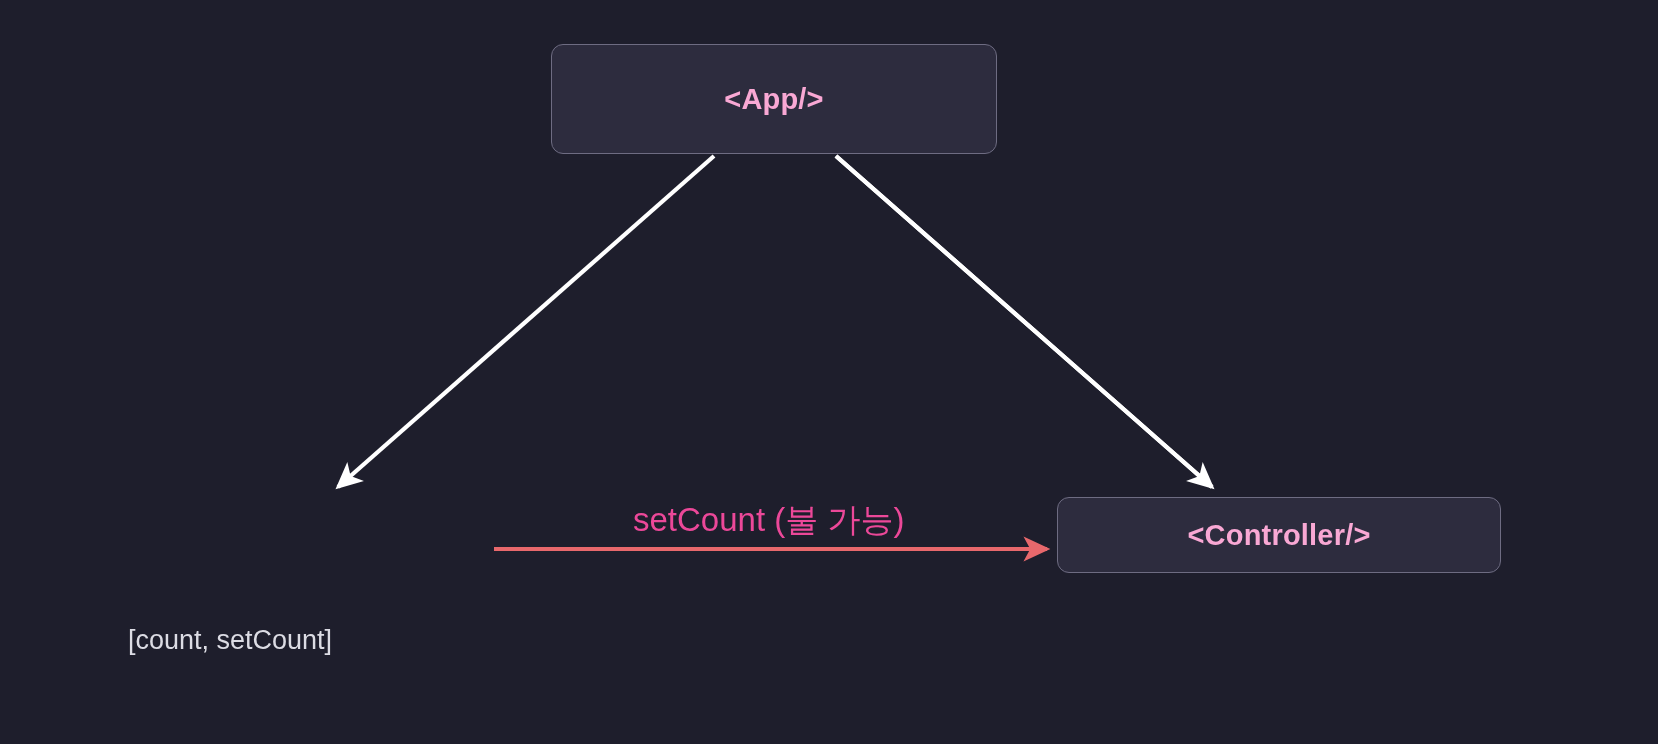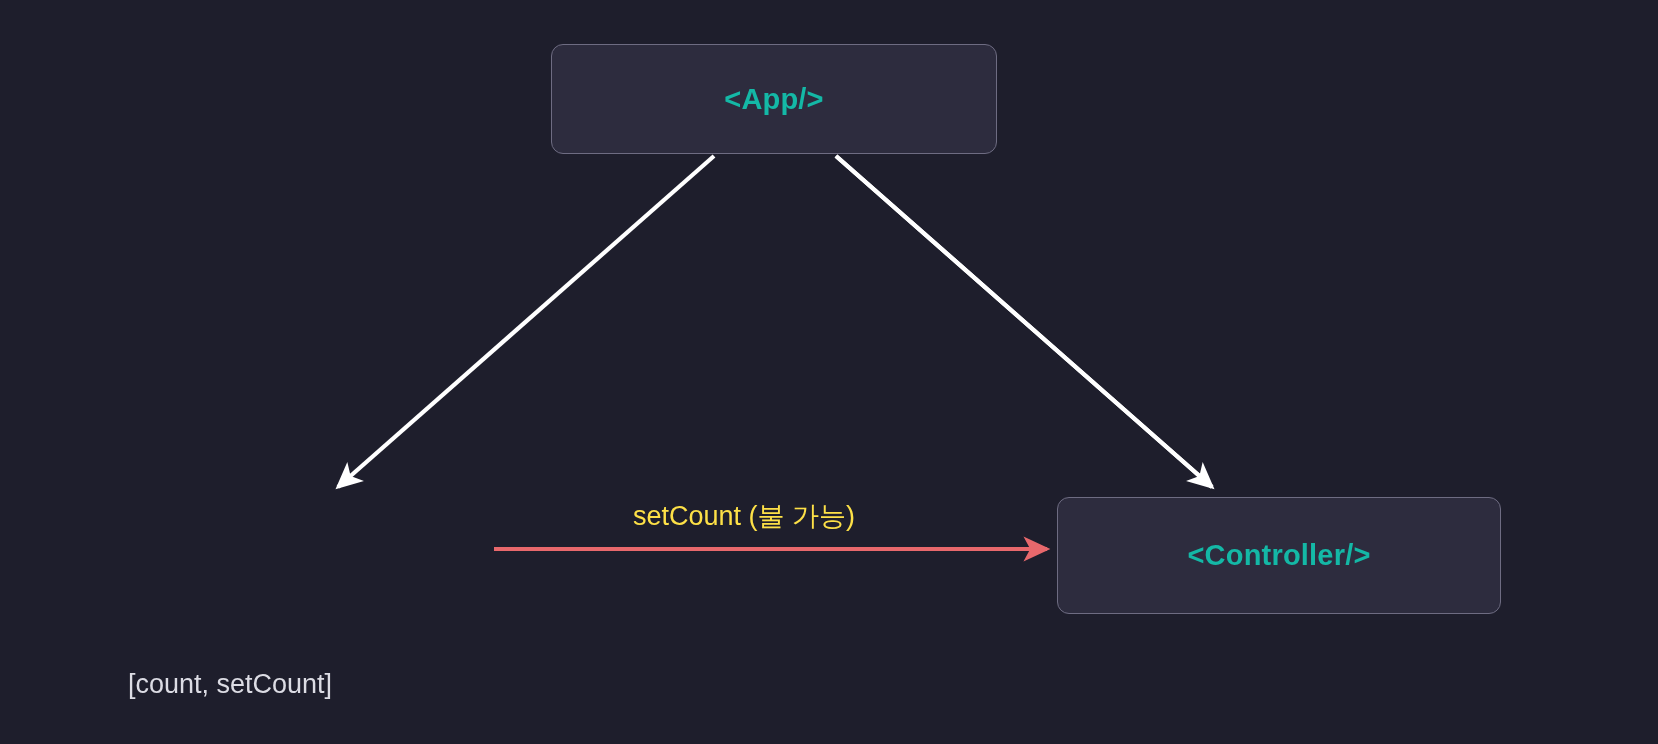--- a/index.html
+++ b/index.html
@@ -33,21 +33,21 @@
     box-sizing: border-box;
     background: #2d2c3e;
     border: 1.6px solid #6e6c82;
     border-radius: 12px;
     display: flex;
     align-items: center;
     justify-content: center;
     z-index: 3;
   }
   .node-label {
-    color: #14b8a6;
+    color: #f9a8d4;
     font-weight: bold;
     font-size: 29px;
     letter-spacing: 0.2px;
     white-space: nowrap;
   }
   #node-app {
     left: 551px;
     top: 44px;
     width: 446px;
     height: 110px;
@@ -55,40 +55,40 @@
   #node-viewer {
     left: 45px;
     top: 497px;
     width: 447px;
     height: 108px;
   }
   #node-controller {
     left: 1057px;
     top: 497px;
     width: 444px;
-    height: 117px;
+    height: 76px;
   }
   
   #viewer-state-caption {
     position: absolute;
     left: 128px;
-    top: 669px;
+    top: 625px;
     color: #dcdce4;
     font-size: 27px;
     font-weight: normal;
     white-space: nowrap;
     z-index: 3;
   }
   
   #setcount-edge-label {
     position: absolute;
     left: 633px;
     top: 498px;
-    color: #fde047;
-    font-size: 27px;
+    color: #ec4899;
+    font-size: 33px;
     font-weight: normal;
     white-space: nowrap;
     z-index: 4;
   }
 </style>
 </head>
 <body>
 
 <div id="stage">
 

